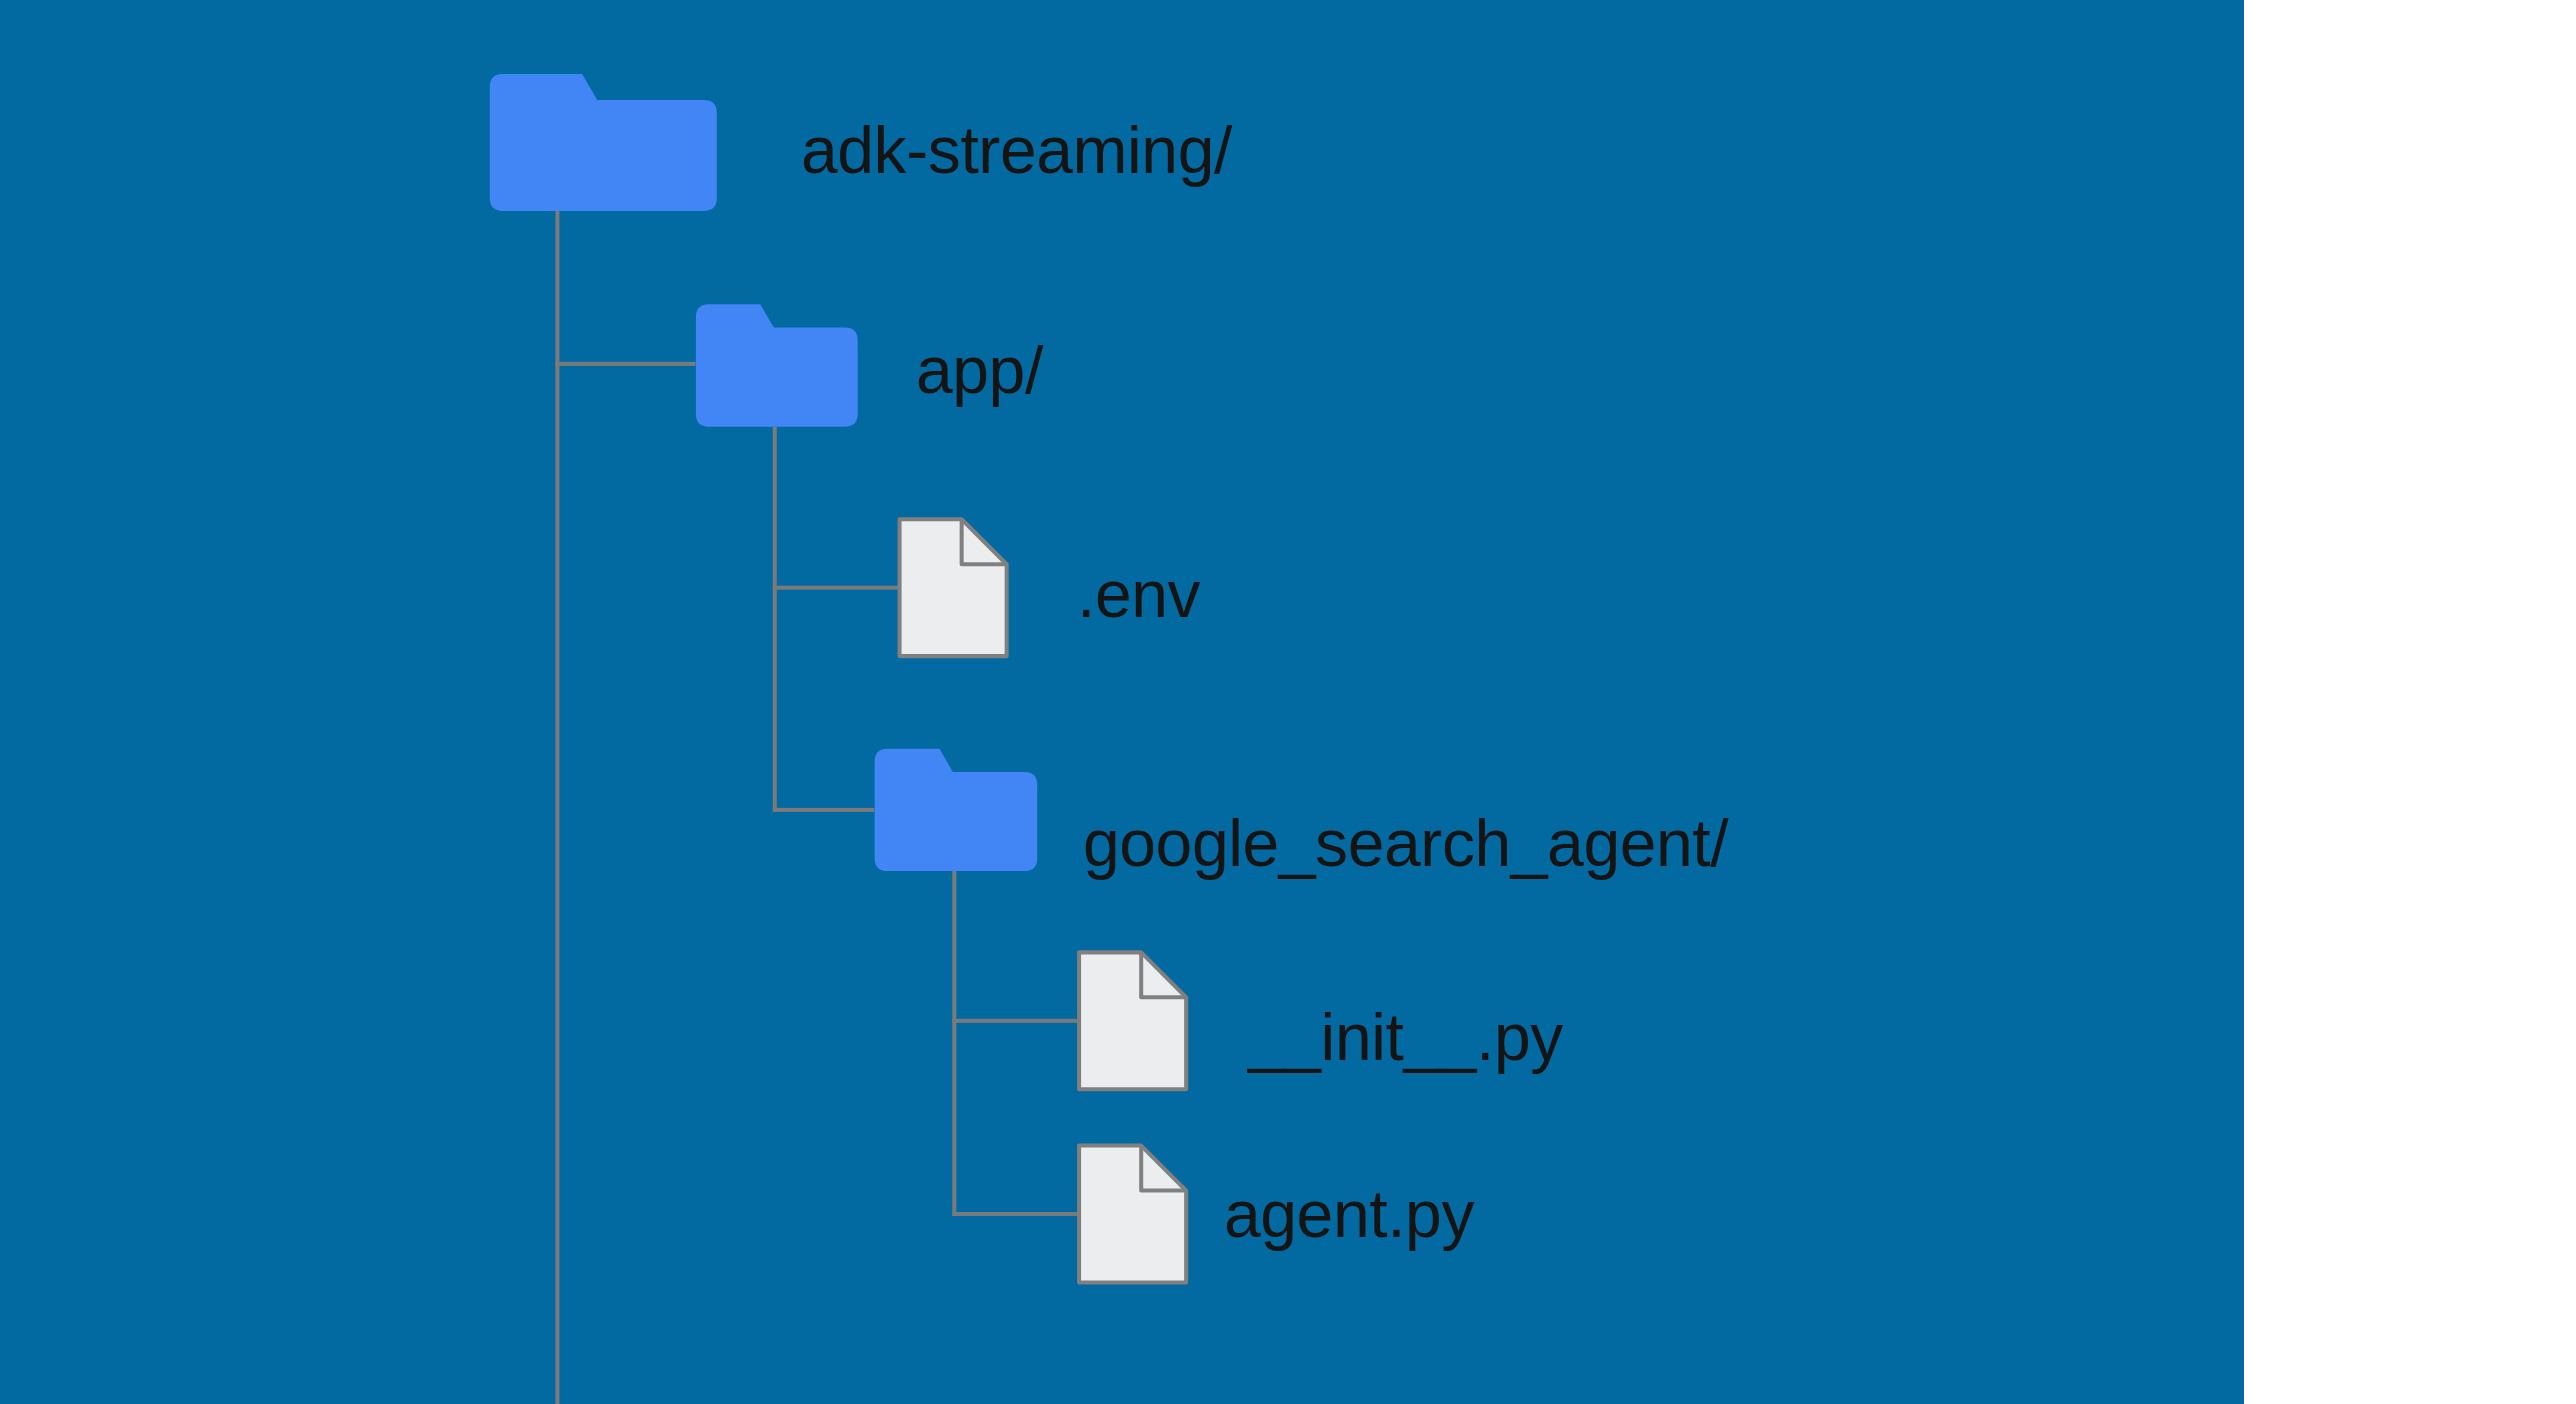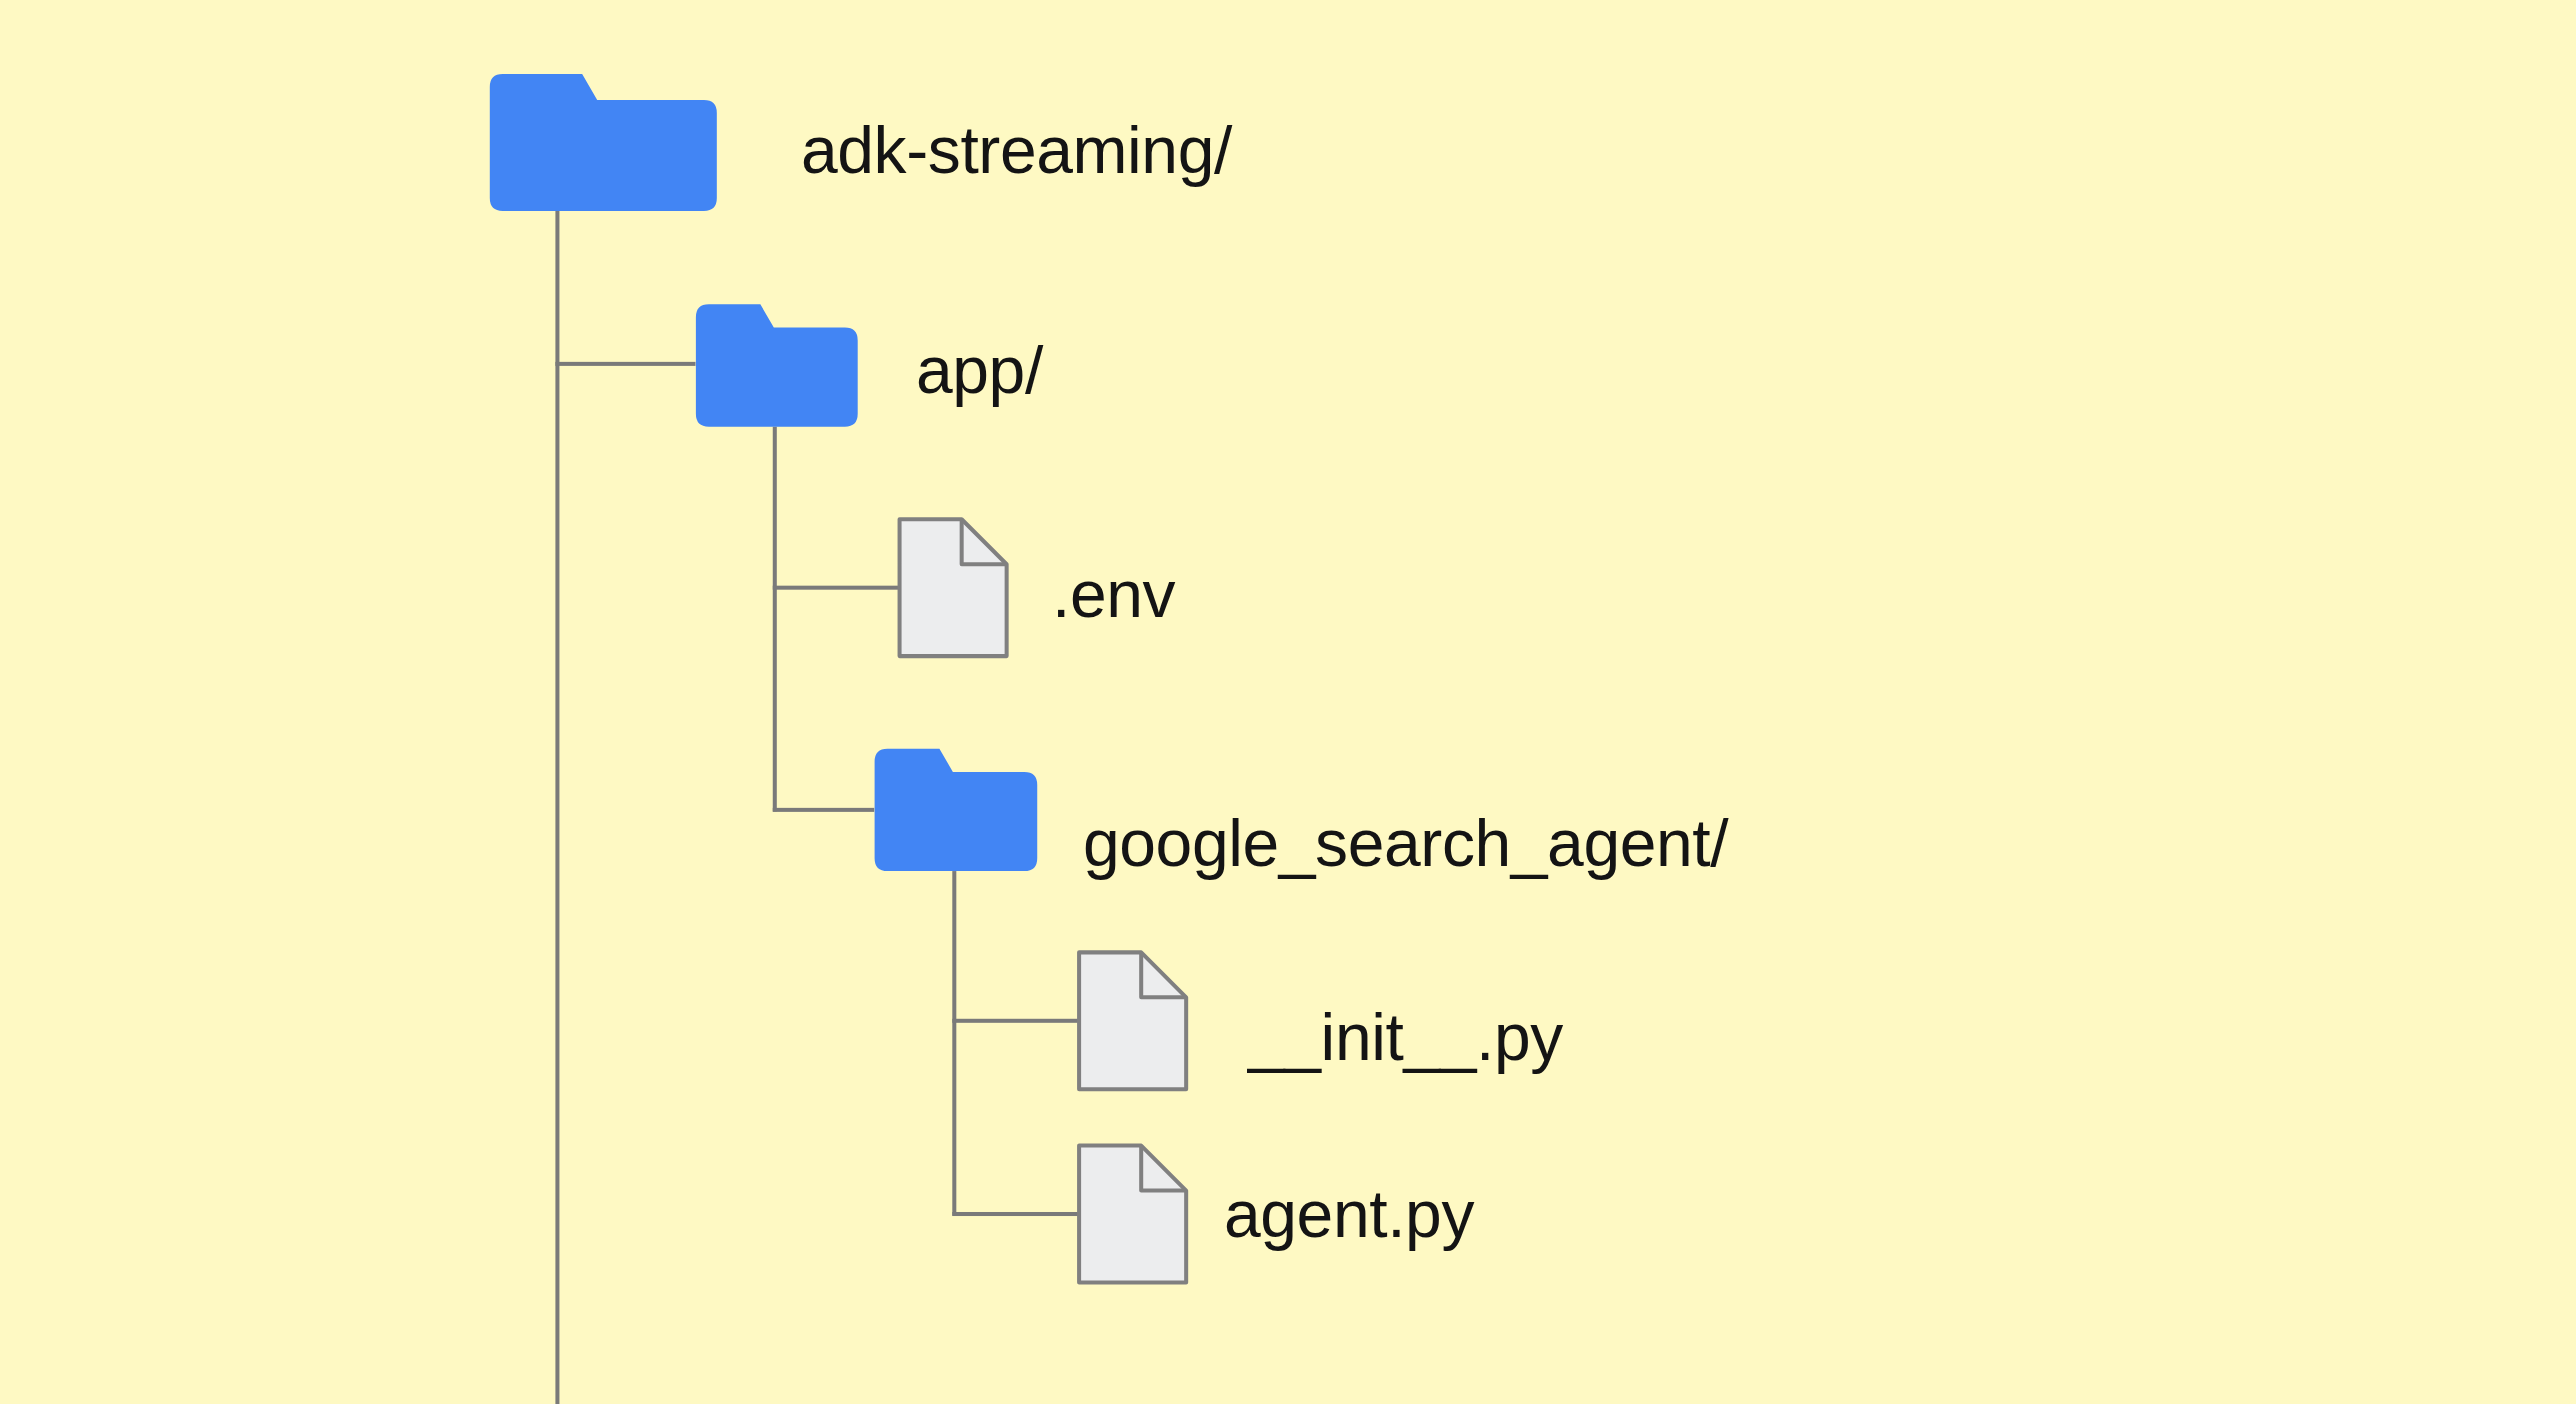--- a/index.html
+++ b/index.html
@@ -3,23 +3,23 @@
 <meta charset="utf-8">
 <title>File Tree Diagram</title>
 <style>
   html, body {
     margin: 0;
     padding: 0;
     background: #ffffff;
   }
   #stage {
     position: relative;
-    width: 2576px;
+    width: 2244px;
     height: 1404px;
-    background: #fef9c3;
+    background: #0369a1;
     overflow: hidden;
     font-family: "Liberation Sans", sans-serif;
   }
   #tree-svg {
     position: absolute;
     top: 0;
     left: 0;
     width: 2576px;
     height: 1404px;
     display: block;
@@ -73,20 +73,20 @@
         <g>
           <path d="M 1340 1423 L 1417.14 1423 L 1473 1478.86 L 1473 1593 L 1340 1593 Z" fill="#ECEDEE" stroke="#808080" stroke-width="5" stroke-linejoin="round"></path>
           <path d="M 1417.14 1423 L 1417.14 1478.86 L 1473 1478.86" fill="none" stroke="#808080" stroke-width="5" stroke-linejoin="round"></path>
         </g>
       </g>
   </svg>
 
   <div id="label-layer">
       <div class="node-label" style="left: 801px; top: 150px; color: rgb(20, 20, 20);">adk-streaming/</div>
       <div class="node-label" style="left: 916px; top: 370px; color: rgb(20, 20, 20);">app/</div>
-      <div class="node-label" style="left: 1052px; top: 594px; color: rgb(20, 20, 20);">.env</div>
+      <div class="node-label" style="left: 1077px; top: 594px; color: rgb(20, 20, 20);">.env</div>
       <div class="node-label" style="left: 1083px; top: 815px; color: rgb(20, 20, 20); margin-top: 28px;">google_search_agent/</div>
       <div class="node-label" style="left: 1248px; top: 1037px; color: rgb(20, 20, 20);">__init__.py</div>
       <div class="node-label" style="left: 1224px; top: 1214px; color: rgb(20, 20, 20);">agent.py</div>
     </div>
 
 </div>
 
 
 </body></html>

